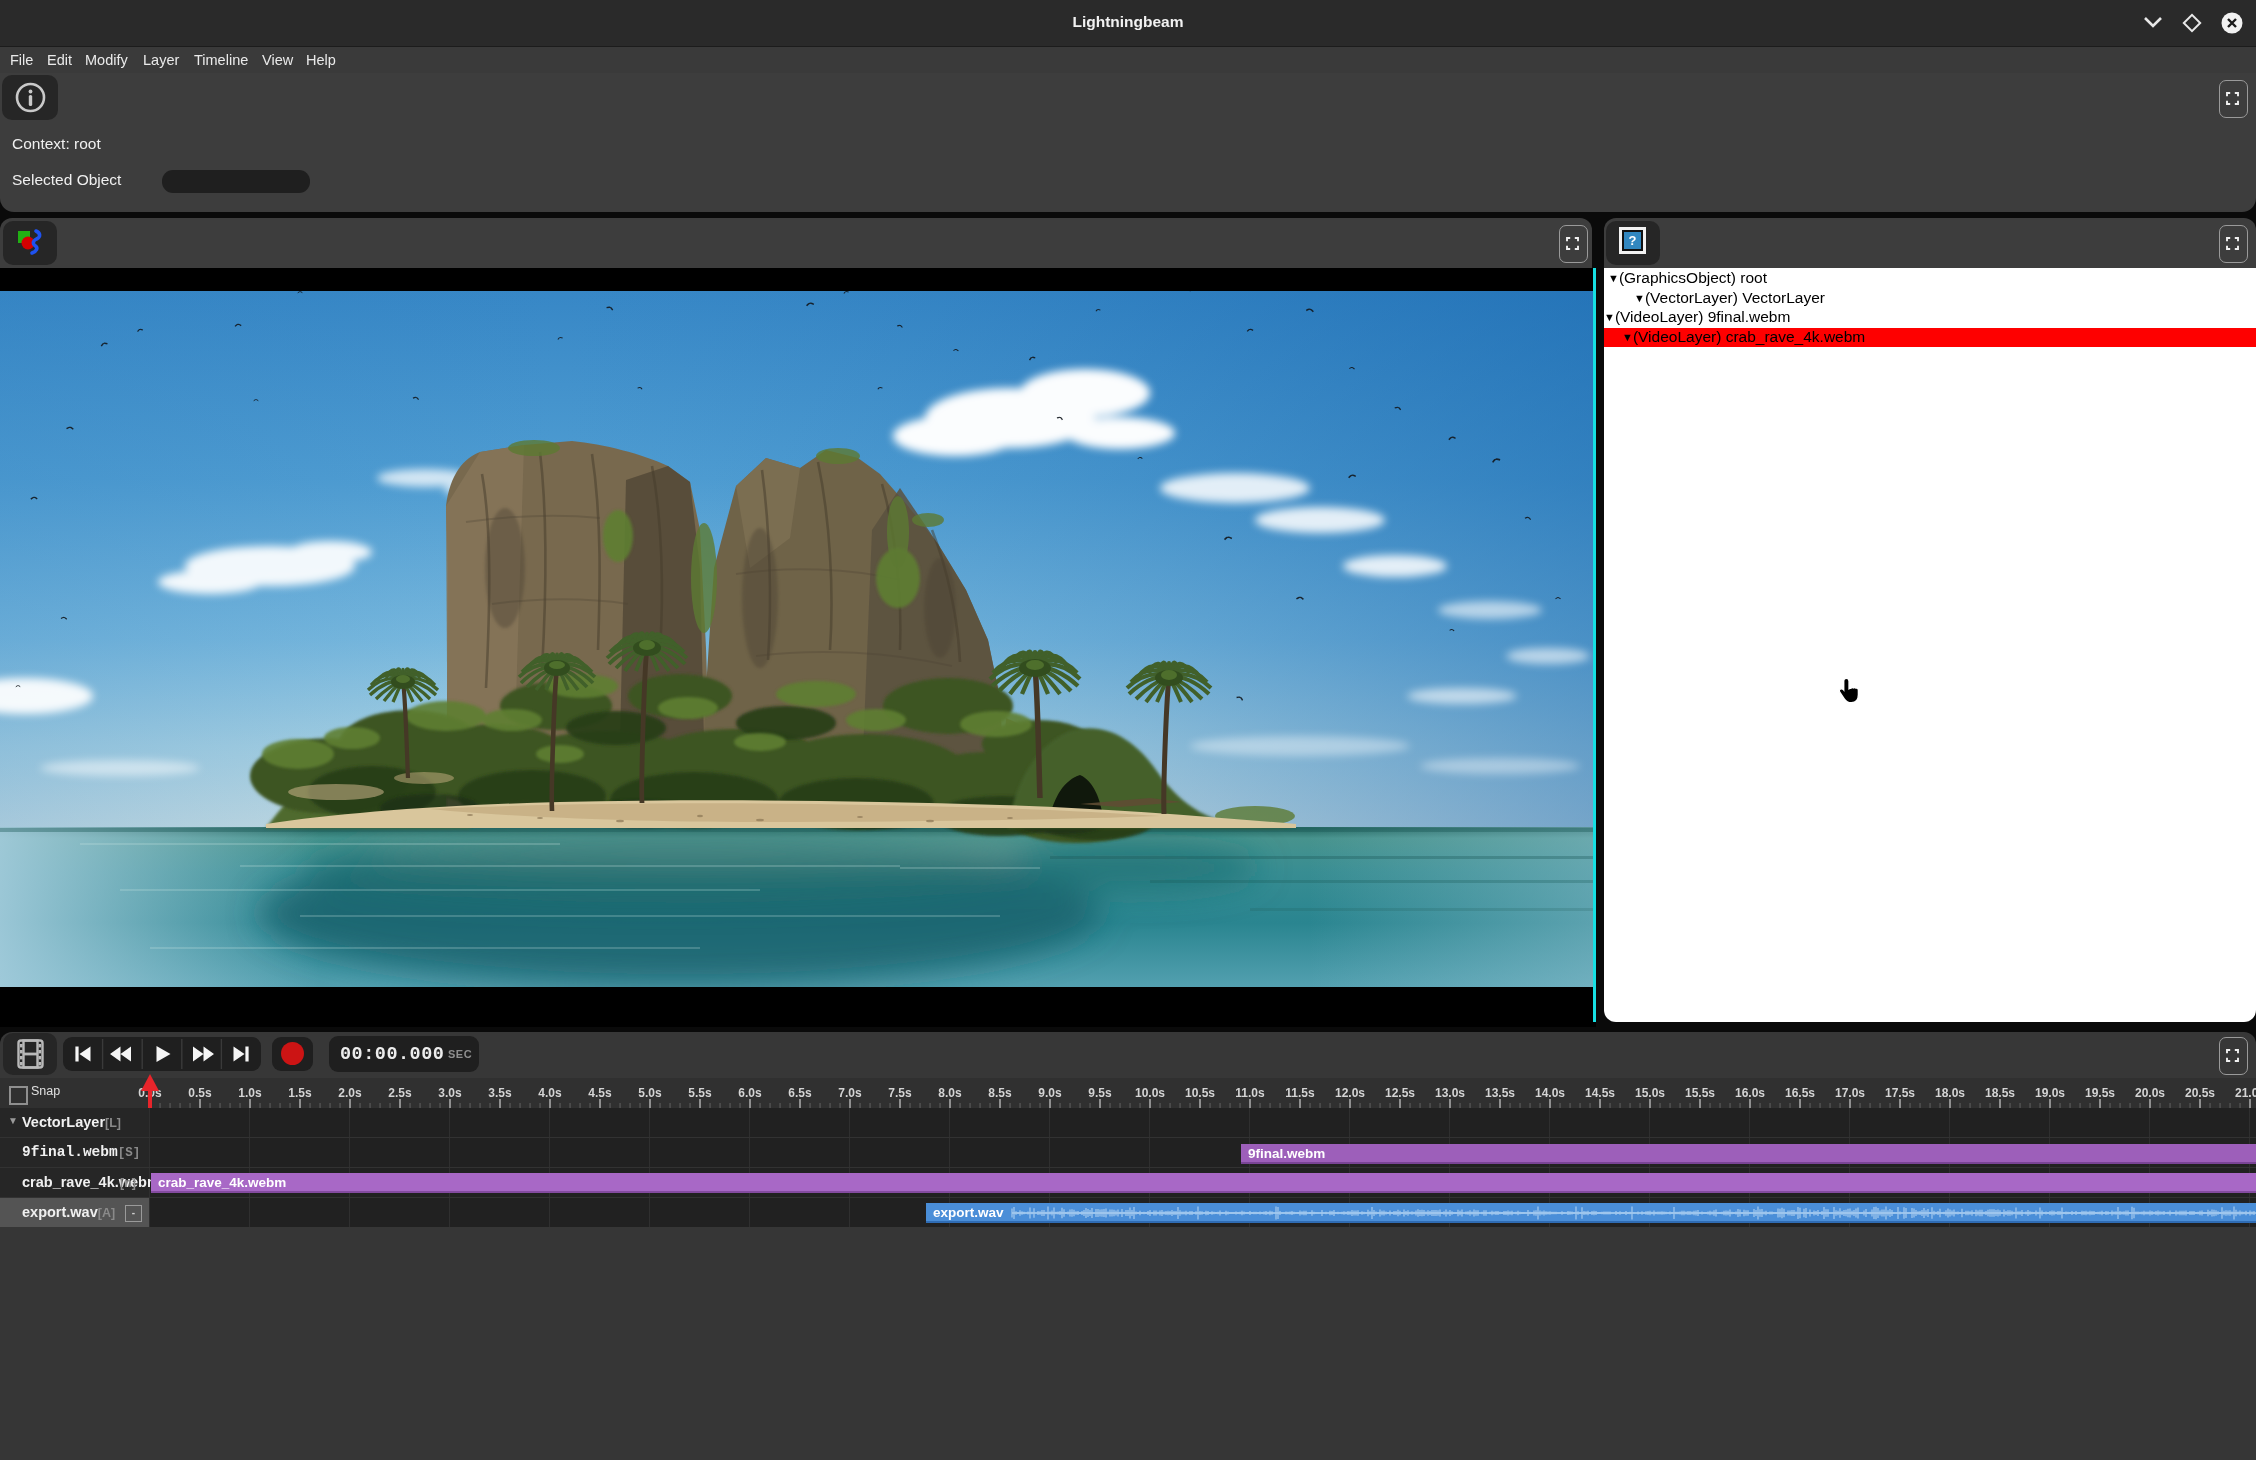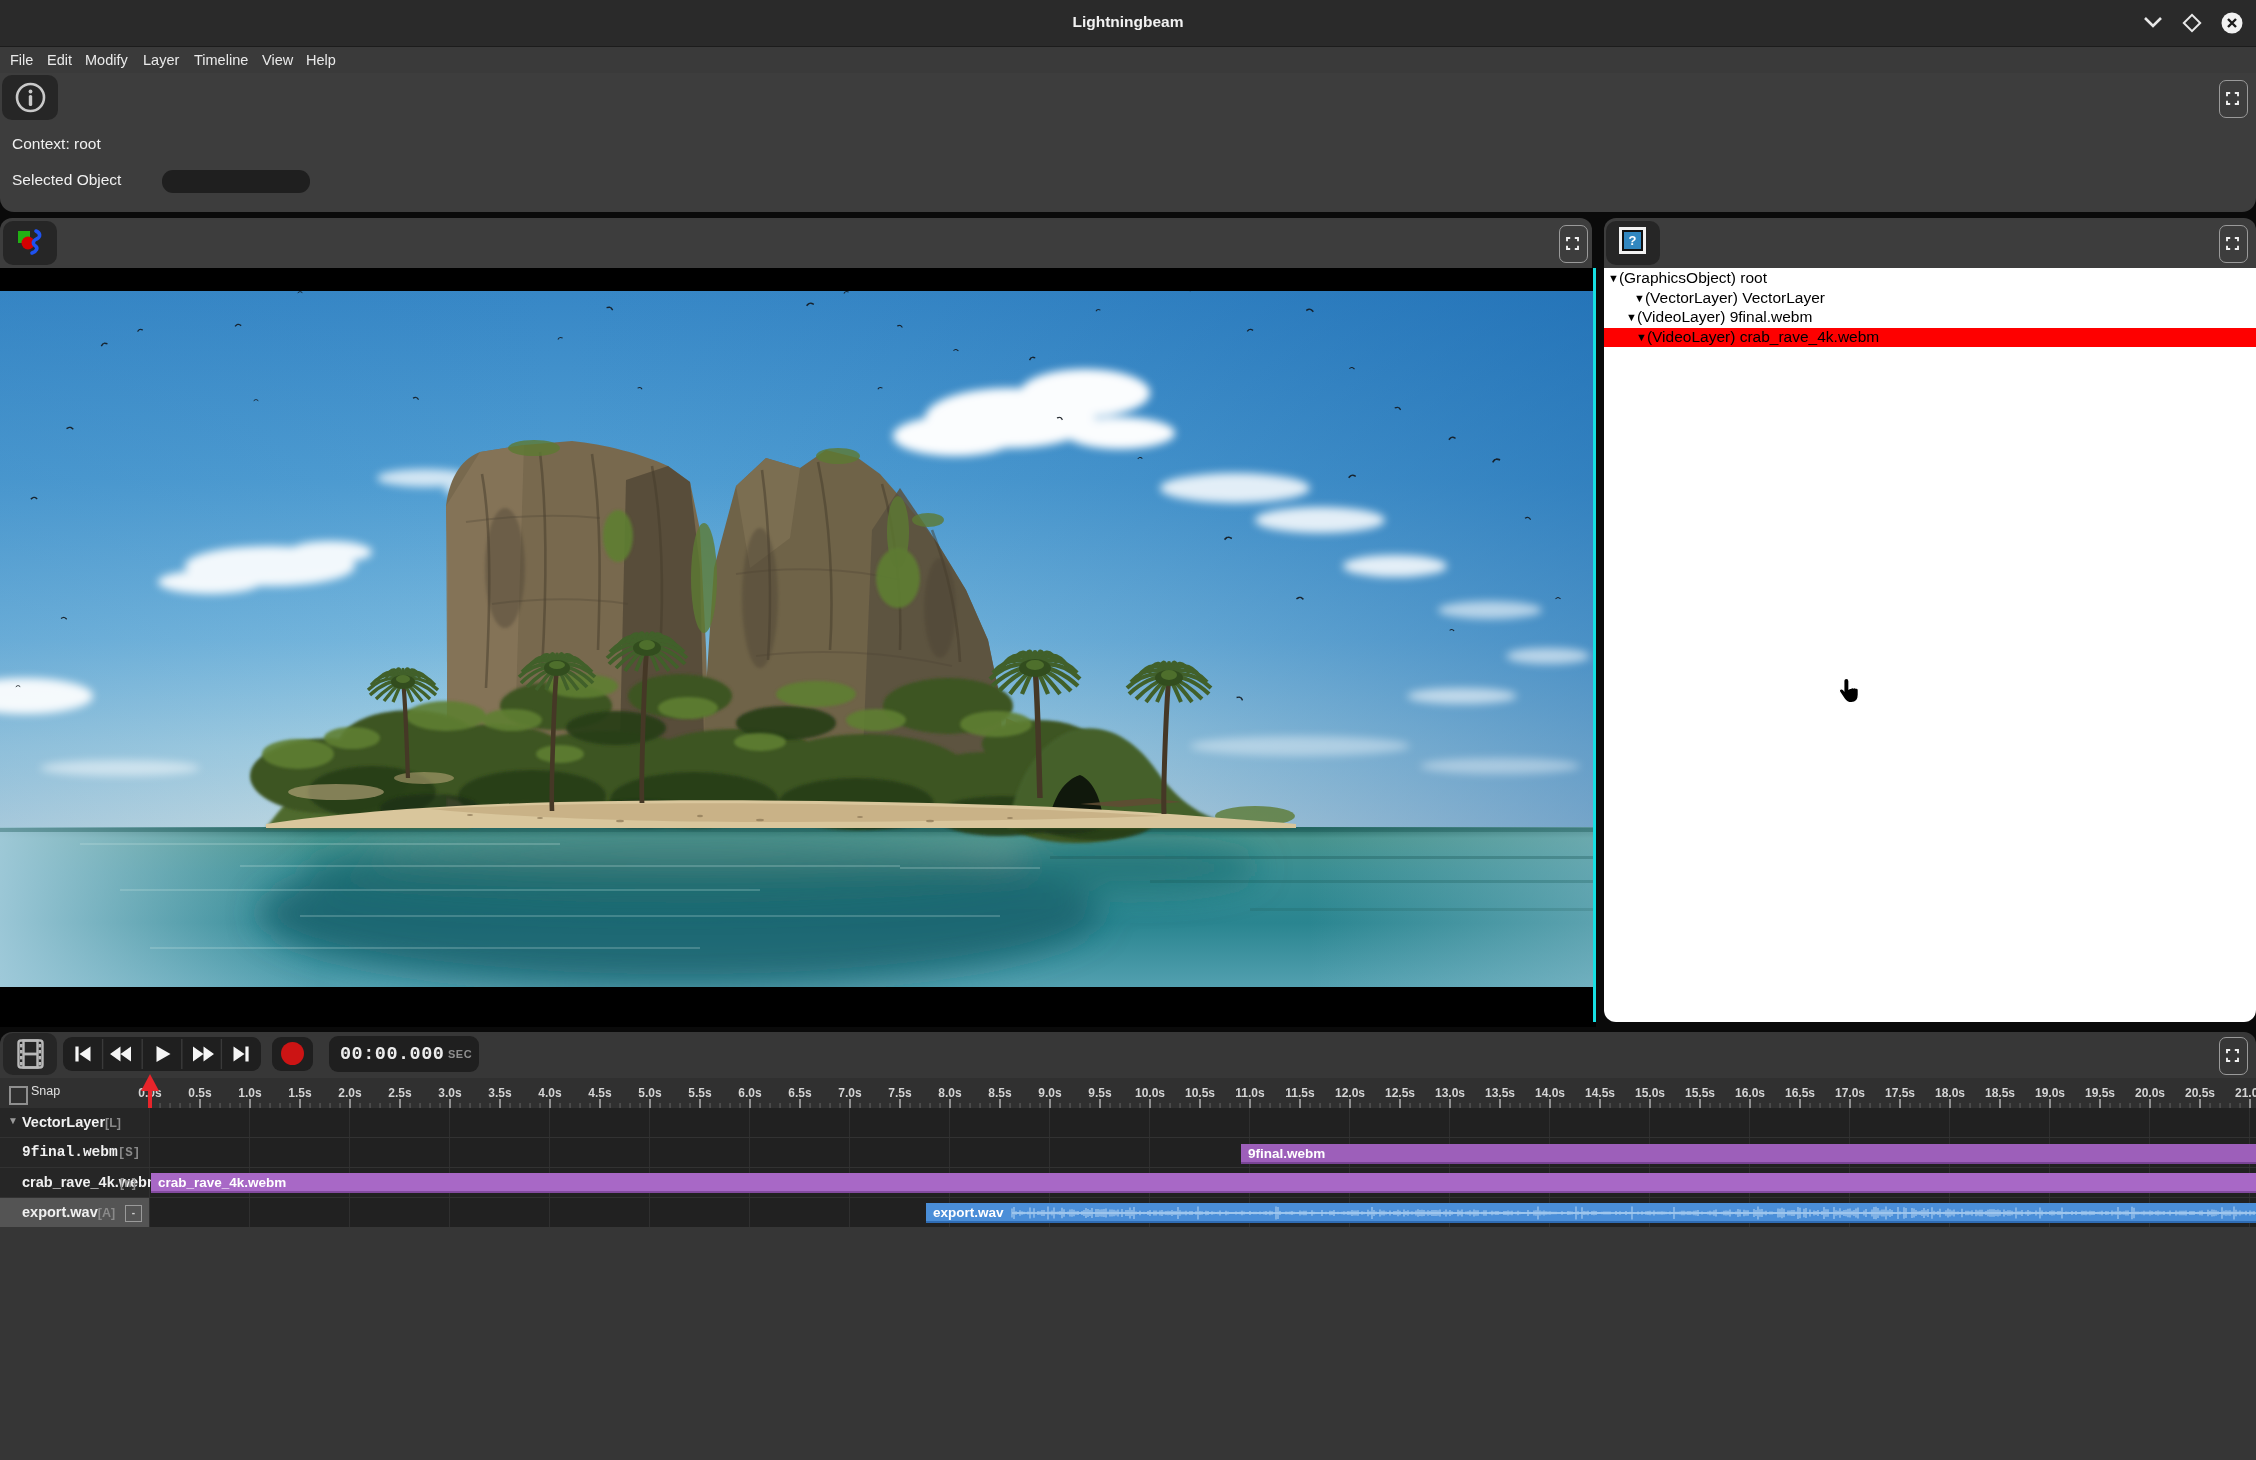--- a/index.html
+++ b/index.html
@@ -499,22 +499,22 @@
     <div class="abs" style="left:18px;top:12px;width:21px;height:21px;background:#111;"></div>
     <div class="abs" style="left:20px;top:14px;width:17px;height:17px;background:#3187c0;color:#fff;font-size:13px;font-weight:bold;text-align:center;line-height:17px;">?</div>
     <div class="fsbtn abs" style="left:615px;top:7px;width:27px;height:36px;"></div>
     <svg class="ic" style="left:622px;top:19px" width="13" height="13" viewBox="0 0 13 13">
       <path d="M1 4.2 V1 H4.2 M8.8 1 H12 V4.2 M12 8.8 V12 H8.8 M4.2 12 H1 V8.8" stroke="#f0f0f0" stroke-width="1.9" fill="none"></path>
     </svg>
   </div>
   <div id="treebody" class="abs">
     <div class="trow" style="top:1px"><span style="padding-left:4px"><span class="tri">▼</span>(GraphicsObject) root</span></div>
     <div class="trow" style="top:20.5px"><span style="padding-left:30px"><span class="tri">▼</span>(VectorLayer) VectorLayer</span></div>
-    <div class="trow" style="top:40px"><span style="padding-left:22px"><span class="tri">▼</span>(VideoLayer) 9final.webm</span></div>
-    <div class="trow" style="top:59.5px;background:#fe0000"><span style="padding-left:32px"><span class="tri">▼</span>(VideoLayer) crab_rave_4k.webm</span></div>
+    <div class="trow" style="top:40px"><span style=""><span class="tri">▼</span>(VideoLayer) 9final.webm</span></div>
+    <div class="trow" style="top:59.5px;background:#fe0000"><span style="padding-left:18px"><span class="tri">▼</span>(VideoLayer) crab_rave_4k.webm</span></div>
     <svg class="ic" style="left:233px;top:409px" width="25" height="27" viewBox="0 0 24 26">
       <path d="M9 1.2 C10.6 1.2 11.6 2.3 11.6 4 V11.2 C12 10.9 12.6 10.8 13.2 10.9 C13.8 10.1 15 9.9 15.9 10.5 C16.6 10 17.7 10.1 18.4 10.7 C19.5 10.5 20.6 11.3 20.6 12.9 V17.2 C20.6 21.8 18 24.8 13.8 24.8 C10.5 24.8 8.6 23.6 6.9 21 L2.6 14.6 C1.8 13.4 2.1 12.2 3.1 11.6 C4.2 10.9 5.5 11.3 6.4 12.4 V4 C6.4 2.3 7.4 1.2 9 1.2 Z" fill="#000" stroke="#fff" stroke-width="1.4"></path>
     </svg>
   </div>
 
   <div id="timeline" class="abs">
     <div id="tl-toolbar" class="abs">
       <div class="sqbtn abs" style="left:3px;top:1px;width:54px;height:42px;"></div>
       <svg class="ic" style="left:17px;top:7px" width="27" height="30" viewBox="0 0 27 30">
         <rect x="1.5" y="1.5" width="24" height="27" rx="2.5" stroke="#b9b9b9" stroke-width="2.4" fill="none"></rect>

